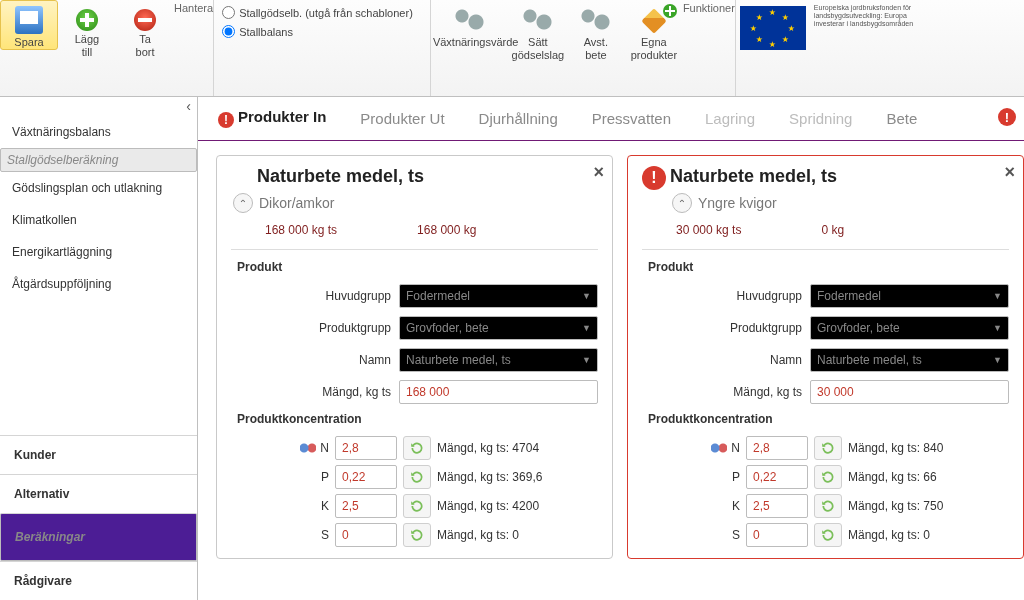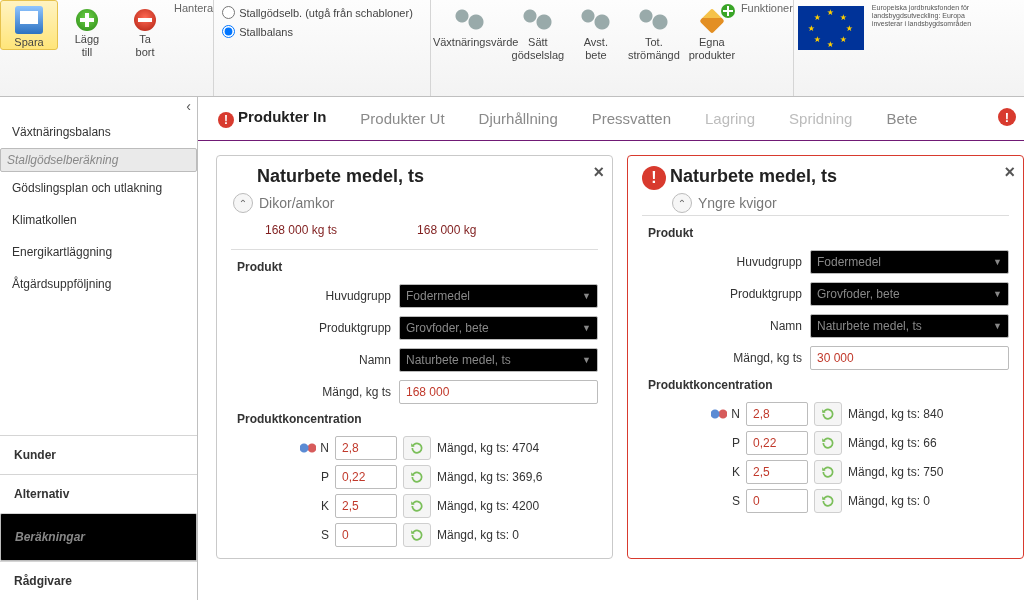--- a/index.html
+++ b/index.html
@@ -48,21 +48,21 @@
   .eu-caption { width:120px; font-size:7px; line-height:8px; color:#555; padding:4px 4px 0; }
 
   
   .body { position:absolute; top:96px; bottom:0; left:0; right:0; display:flex; }
   .sidebar { width:197px; border-right:1px solid #bfbfbf; display:flex; flex-direction:column; position:relative;}
   .side-collapse { position:absolute; top:2px; right:6px; color:#555; font-size:14px; }
   .nav { padding-top:20px; flex:1; }
   .nav-item { padding:9px 12px; font-size:12px; color:#333; cursor:default; }
   .nav-item.sel { background:#eaeaea;font-style:italic; }
   .bottom-nav .nav-item { font-weight:bold; padding:12px 14px; border-top:1px solid #d5d5d5;}
-  .bottom-nav .nav-item.sel { background:#000000; }
+  .bottom-nav .nav-item.sel { background:#4c1d95; }
 
   .workspace { flex:1; overflow:hidden; }
   .tabs { height:44px; display:flex; align-items:center; padding:0 18px; gap:30px; border-bottom:1px solid #701a75;text-align:center;}
   .tab { font-size:15px; color:#8a8a8a; cursor:default; padding:6px 2px; }
   .tab.active { color:#222; font-weight:bold; }
   .tab .err { width:16px; height:16px; border-radius:50%; background:#d83a2e; display:inline-flex; align-items:center; justify-content:center; color:#fff; font-weight:bold; font-size:12px; margin-right:4px; vertical-align:-2px;}
   .tab.disabled { color:#bcbcbc; }
 
   .cards { display:flex; gap:14px; padding:14px 0 0 18px; }
   .card { width:406px; border:1px solid #c9c9c9; border-radius:4px; padding:10px 14px 6px; position:relative; background:#fff;}
@@ -138,25 +138,20 @@
       <div class="rbtn">
         <div class="ico gear"></div>
         <div class="lbl" style="white-space:pre-line">Sätt
 gödselslag</div>
       </div>
       <div class="rbtn">
         <div class="ico gear"></div>
         <div class="lbl" style="white-space:pre-line">Avst.
 bete</div>
       </div>
-      <div class="rbtn">
-        <div class="ico gear"></div>
-        <div class="lbl" style="white-space:pre-line">Tot.
-strömängd</div>
-      </div>
       <div class="rbtn" style="position:relative">
         <div class="ico pencil"></div>
         <div class="small-plus"></div>
         <div class="lbl" style="white-space:pre-line">Egna
 produkter</div>
       </div>
     </div>
     <div class="group-label">Funktioner</div>
   </div>
 
@@ -310,20 +305,24 @@
           <div style="display: flex; align-items: flex-start;">
             <span class="err-badge">!</span>
             <div style="flex: 1 1 0%;">
               <h2 style="margin-left: 0px;">Naturbete medel, ts</h2>
               <div class="group-line">
                 <span class="chev">⌃</span>
                 <span>Yngre kvigor</span>
               </div>
             </div>
           </div>
+          <div class="amounts">
+            <span>30 000 kg ts</span>
+            <span>0 kg</span>
+          </div>
           <div class="hr"></div>
           <div class="section-title">Produkt</div>
           <div class="form-row">
             <div class="lbl">Huvudgrupp</div>
             <div class="sel">
               <span>Fodermedel</span>
               <span class="tri">▼</span>
             </div>
           </div>
           <div class="form-row">

